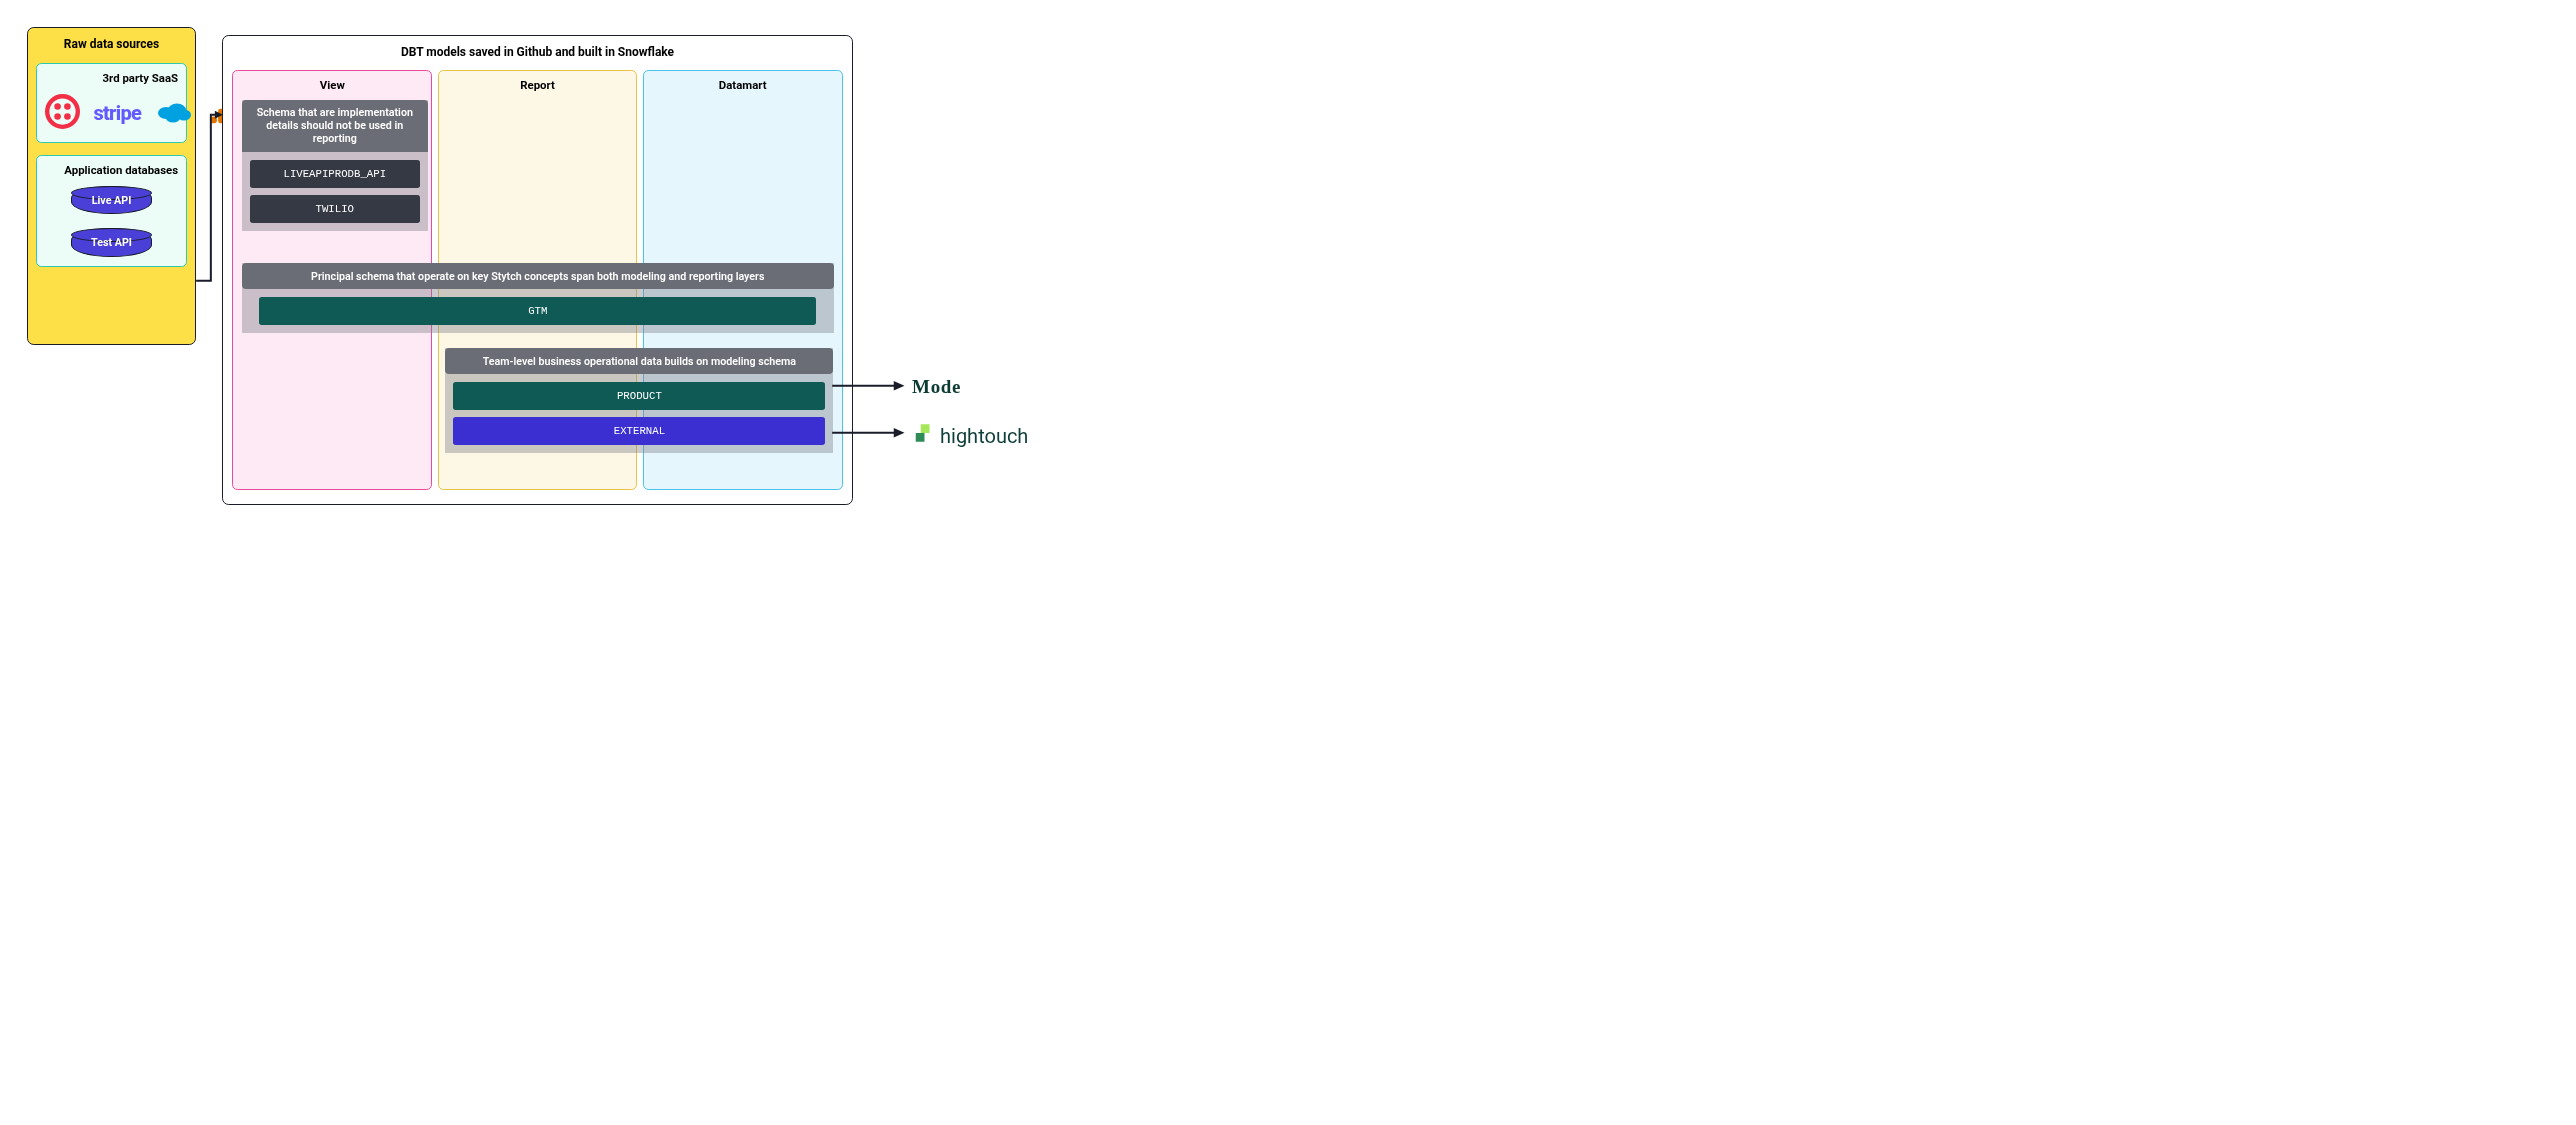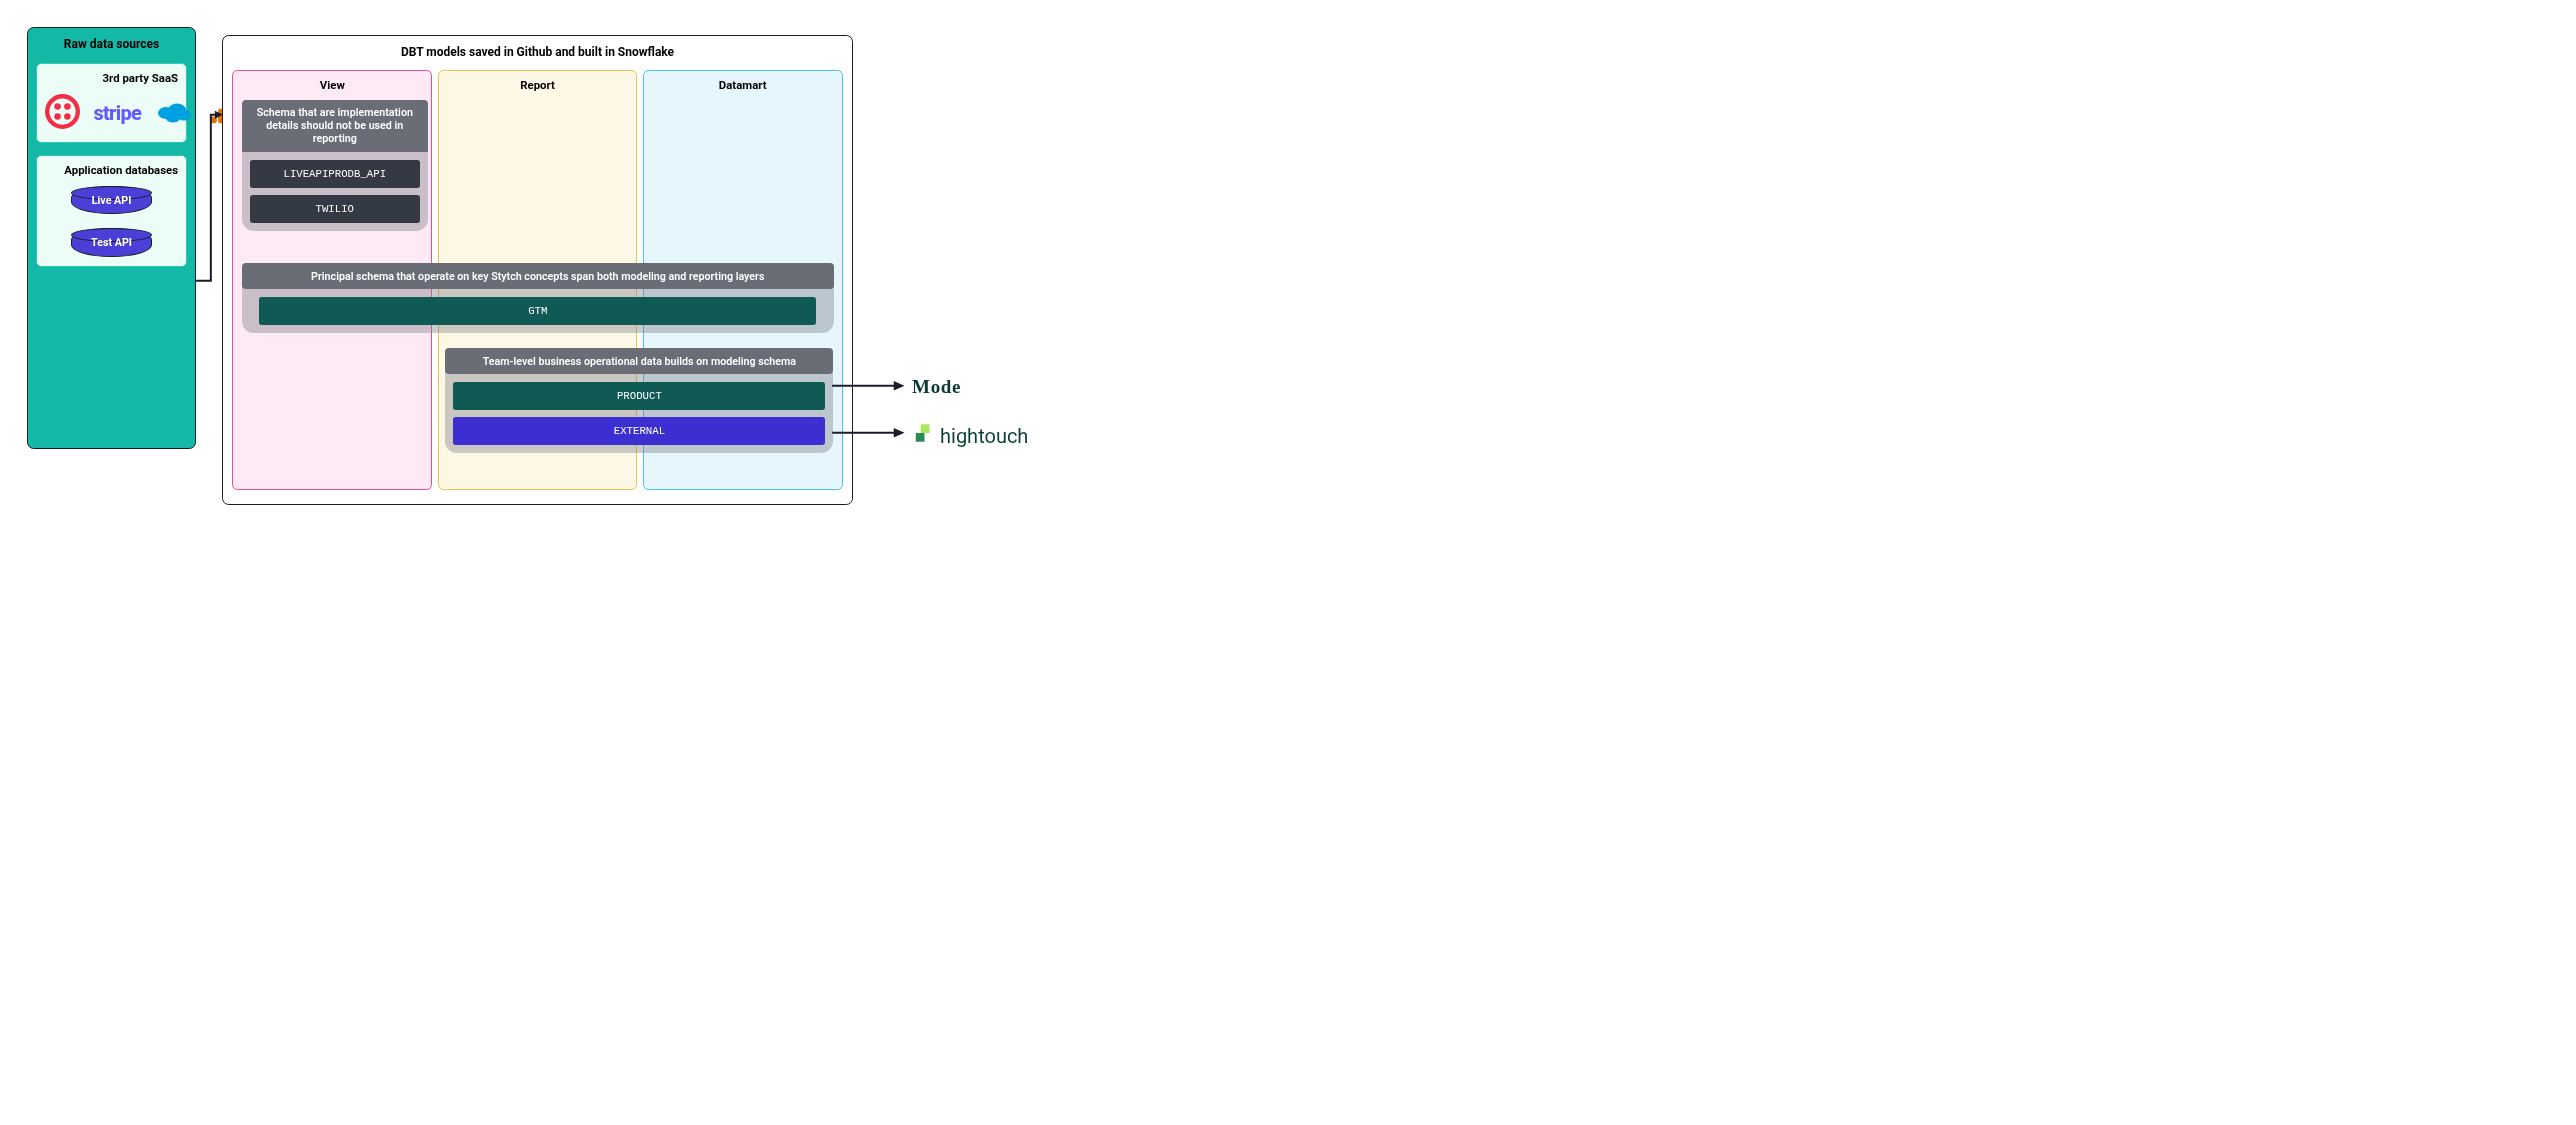--- a/index.html
+++ b/index.html
@@ -12,24 +12,24 @@
   .canvas {
     position: relative;
     width: 1021px;
     height: 483px;
   }
 
   
   .raw-panel {
     position: absolute;
     left: 0; top: 0;
-    width: 169px; height: 422px;
+    width: 169px; height: 318px;
     border: 1.3px solid #1a1d29;
     border-radius: 6.7px;
-    background: #14b8a6;
+    background: #fde047;
     padding: 9.4px 8px;
   }
   .raw-title {
     text-align: center;
     font-weight: 700;
     font-size: 12px;
     margin-bottom: 12px;
   }
   .sub-panel {
     border: 1.3px solid #2fc9b0;
@@ -114,21 +114,21 @@
   }
   .col-title { text-align:center; font-weight:700; font-size:11.4px; }
   .col-view   { border:1.3px solid #e84a9c; background:#fdeaf4; }
   .col-report { border:1.3px solid #e8c34a; background:#fdf8e6; }
   .col-dm     { border:1.3px solid #4ac3e8; background:#e6f6fd; }
 
   
   .group {
     position:absolute;
     background: rgba(130,132,140,0.42);
-    border-radius: 12px;
+    border-radius: 0;
     padding: 0 8px 8px 8px;
   }
   .group-header {
     background:#6b6d76;
     color:#fff;
     font-weight:600;
     font-size:10.7px;
     text-align:center;
     padding: 6.7px 9.4px;
     border-radius:4px 4px 0 0;

